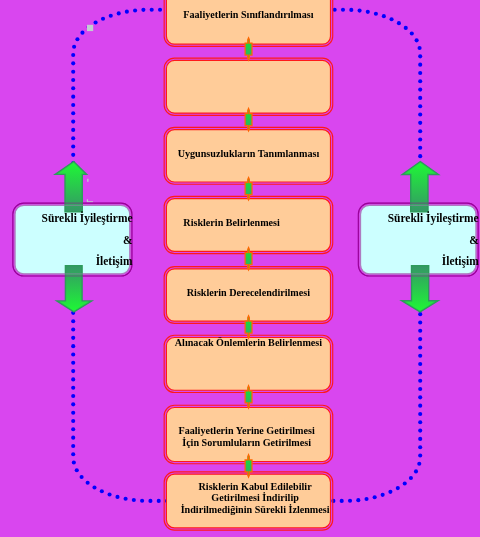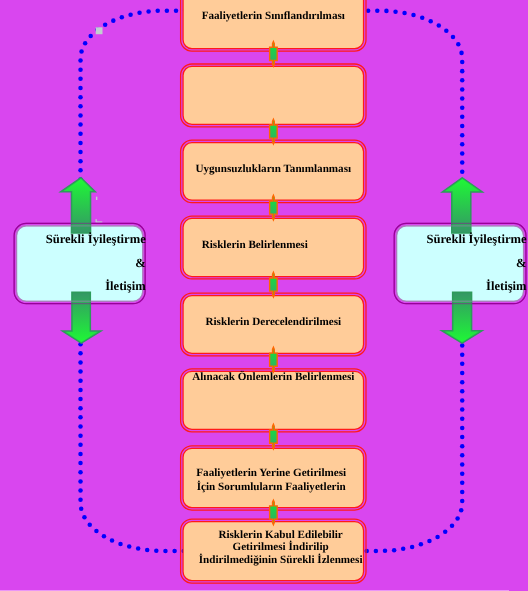--- a/index.html
+++ b/index.html
@@ -309,17 +309,17 @@
         <path d="M 248.55 315.8 L 249.35000000000002 317.7 L 249.35000000000002 321 L 252 321 L 252 333 L 249.35000000000002 333 L 249.35000000000002 336.3 L 248.55 338.2 L 247.75 336.3 L 247.75 333 L 245.10000000000002 333 L 245.10000000000002 321 L 247.75 321 L 247.75 317.7 Z" fill="url(#gConn)" stroke="#FF6600" stroke-width="1.25" stroke-linejoin="miter"></path>
         <path d="M 248.55 385.7 L 249.35000000000002 387.59999999999997 L 249.35000000000002 390.9 L 252 390.9 L 252 402.9 L 249.35000000000002 402.9 L 249.35000000000002 406.2 L 248.55 408.09999999999997 L 247.75 406.2 L 247.75 402.9 L 245.10000000000002 402.9 L 245.10000000000002 390.9 L 247.75 390.9 L 247.75 387.59999999999997 Z" fill="url(#gConn)" stroke="#FF6600" stroke-width="1.25" stroke-linejoin="miter"></path>
         <path d="M 248.55 454.7 L 249.35000000000002 456.59999999999997 L 249.35000000000002 459.9 L 252 459.9 L 252 471.9 L 249.35000000000002 471.9 L 249.35000000000002 475.2 L 248.55 477.09999999999997 L 247.75 475.2 L 247.75 471.9 L 245.10000000000002 471.9 L 245.10000000000002 459.9 L 247.75 459.9 L 247.75 456.59999999999997 Z" fill="url(#gConn)" stroke="#FF6600" stroke-width="1.25" stroke-linejoin="miter"></path>
       </g>
     </svg>
     <div class="proc-text" style="line-height: 11.5px; left: 163.6px; width: 169.7px; top: 9.1px;"><div>Faaliyetlerin Sınıflandırılması</div></div>
     <div class="proc-text" style="line-height: 11.5px; left: 163.6px; width: 169.7px; top: 148px;"><div>Uygunsuzlukların Tanımlanması</div></div>
     <div class="proc-text" style="line-height: 11.5px; left: 163.6px; width: 136px; top: 217px;"><div>Risklerin Belirlenmesi</div></div>
     <div class="proc-text" style="line-height: 11.5px; left: 163.6px; width: 169.7px; top: 287px;"><div>Risklerin Derecelendirilmesi</div></div>
     <div class="proc-text" style="line-height: 11.5px; left: 163.6px; width: 169.7px; top: 337px;"><div>Alınacak Önlemlerin Belirlenmesi</div></div>
-    <div class="proc-text" style="line-height: 11.8px; left: 163.6px; width: 166px; top: 424.95px; font-family: Liberation Serif, serif;"><div>Faaliyetlerin Yerine Getirilmesi</div><div>İçin Sorumluların Faaliyetlerin</div></div>
+    <div class="proc-text" style="line-height: 11.8px; left: 163.6px; width: 166px; top: 424.95px; font-family: Liberation Serif, serif;"><div>Faaliyetlerin Yerine Getirilmesi</div><div>İçin Sorumluların Getirilmesi</div></div>
     <div class="proc-text" style="line-height: 11.2px; left: 163.6px; width: 183px; top: 481.15px;"><div>Risklerin Kabul Edilebilir</div><div>Getirilmesi İndirilip</div><div>İndirilmediğinin Sürekli İzlenmesi</div></div>
     <div class="panel-text" style="left: 12.3px; width: 120.2px; top: 208.425px;"><div>Sürekli İyileştirme</div><div>&amp;</div><div>İletişim</div></div>
     <div class="panel-text" style="left: 357.8px; width: 120.9px; top: 208.425px;"><div>Sürekli İyileştirme</div><div>&amp;</div><div>İletişim</div></div>
   </div>
 
 </body></html>

